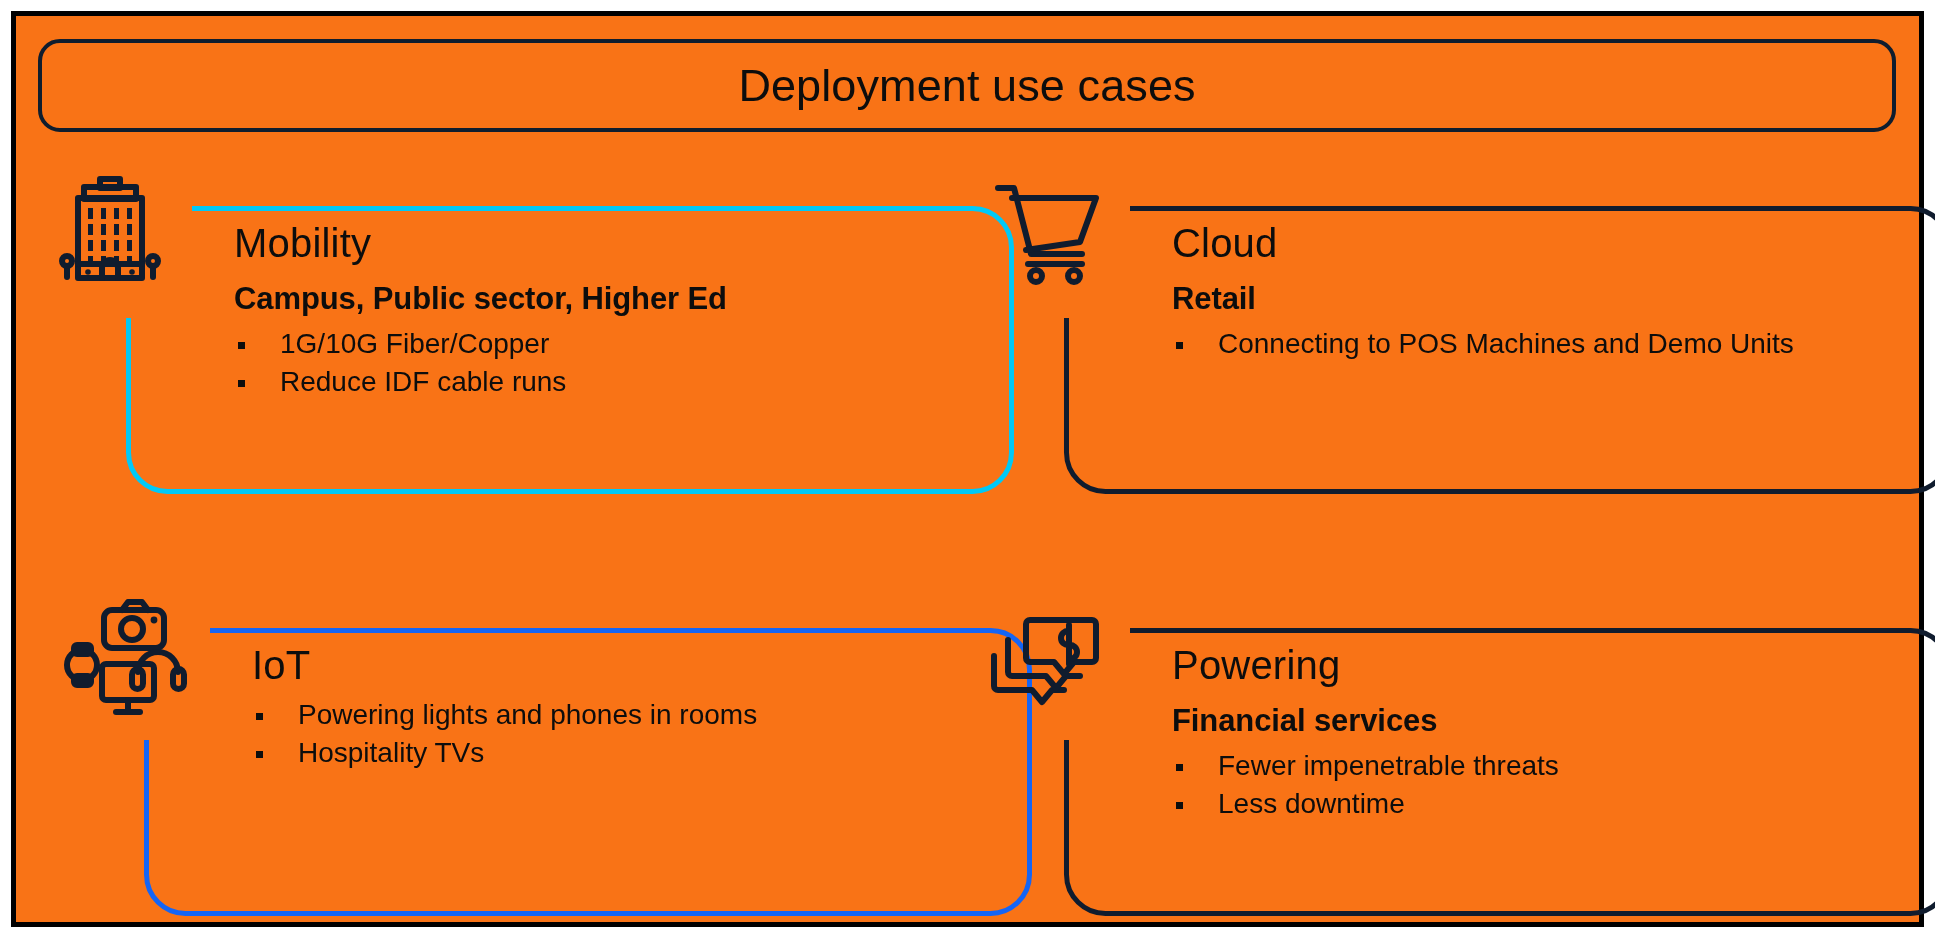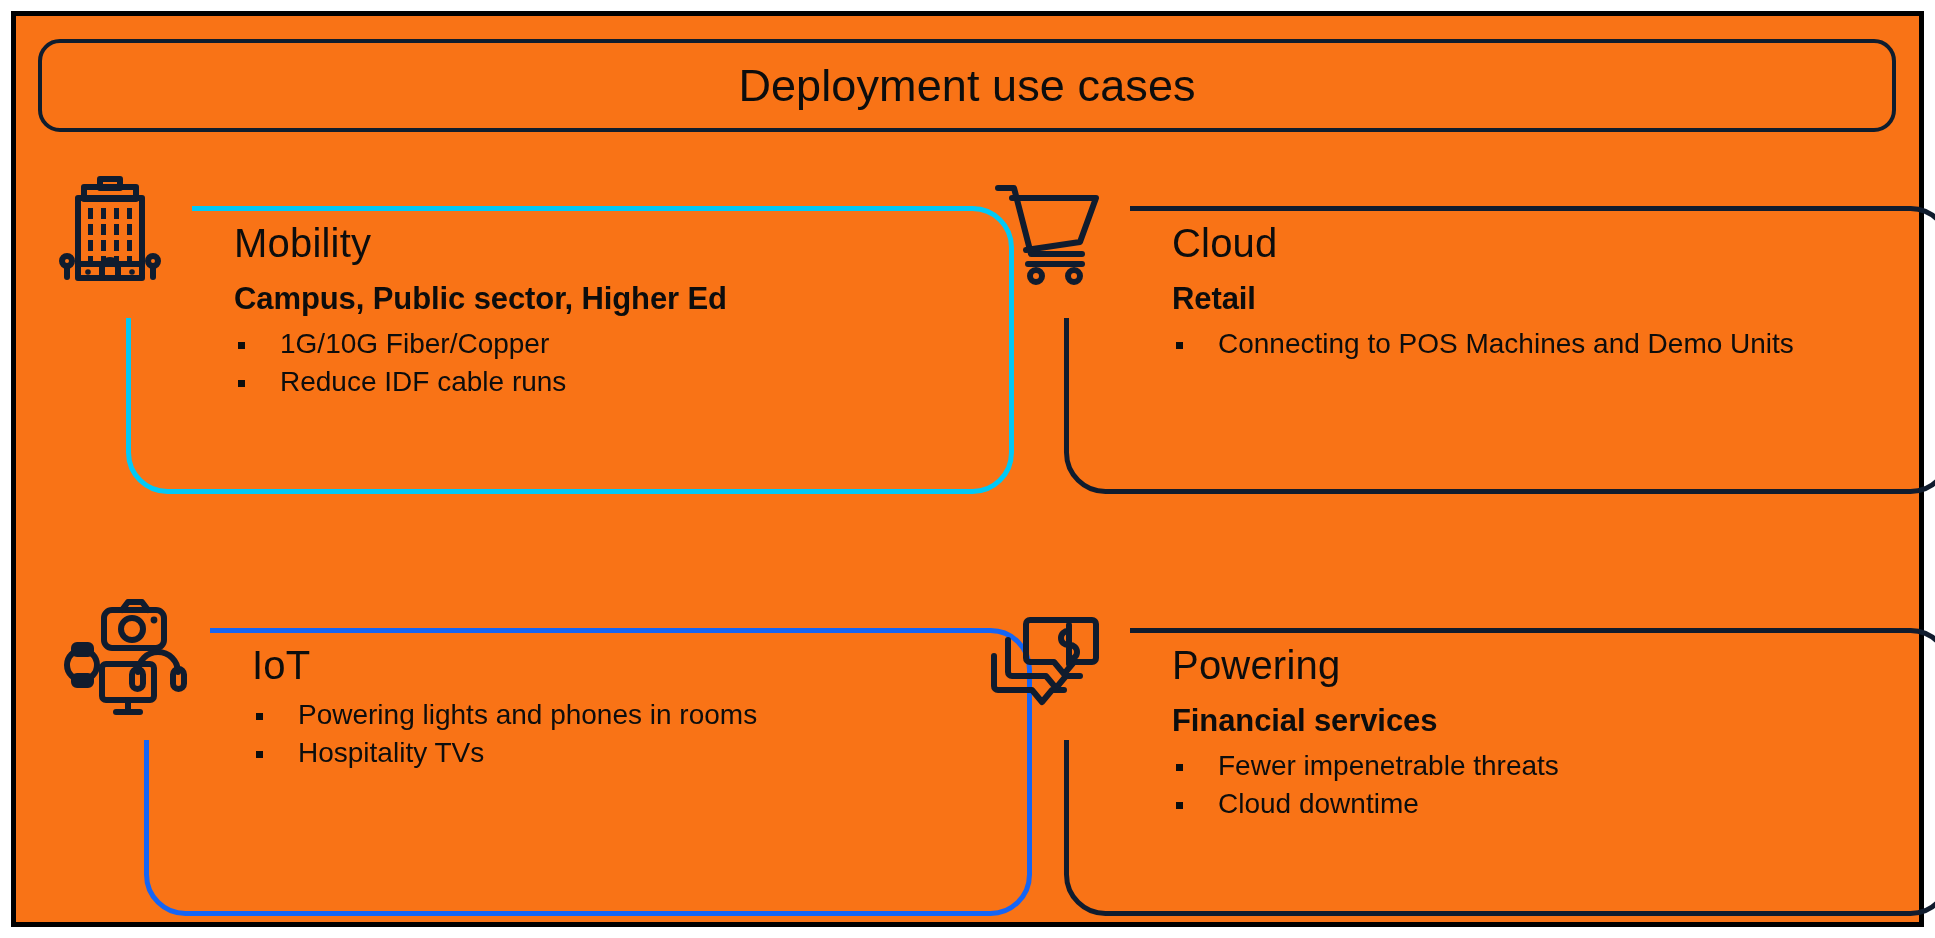--- a/index.html
+++ b/index.html
@@ -269,18 +269,18 @@
         <path class="ico" d="M 81 33 A 7 7 0 0 0 73 40 A 7 7 0 0 0 81 47 A 7 7 0 0 1 89 54 A 7 7 0 0 1 81 61"></path>
         <path class="ico" d="M 81 27 L 81 66"></path>
       </svg>
     </div>
 
     <div class="card-body">
       <div class="card-title">Powering</div>
       <div class="card-subtitle">Financial services</div>
       <ul class="bullet-list">
         <li>Fewer impenetrable threats</li>
-        <li>Cloud downtime</li>
+        <li>Less downtime</li>
       </ul>
     </div>
   </div>
 
 </div>
 
 </body></html>

